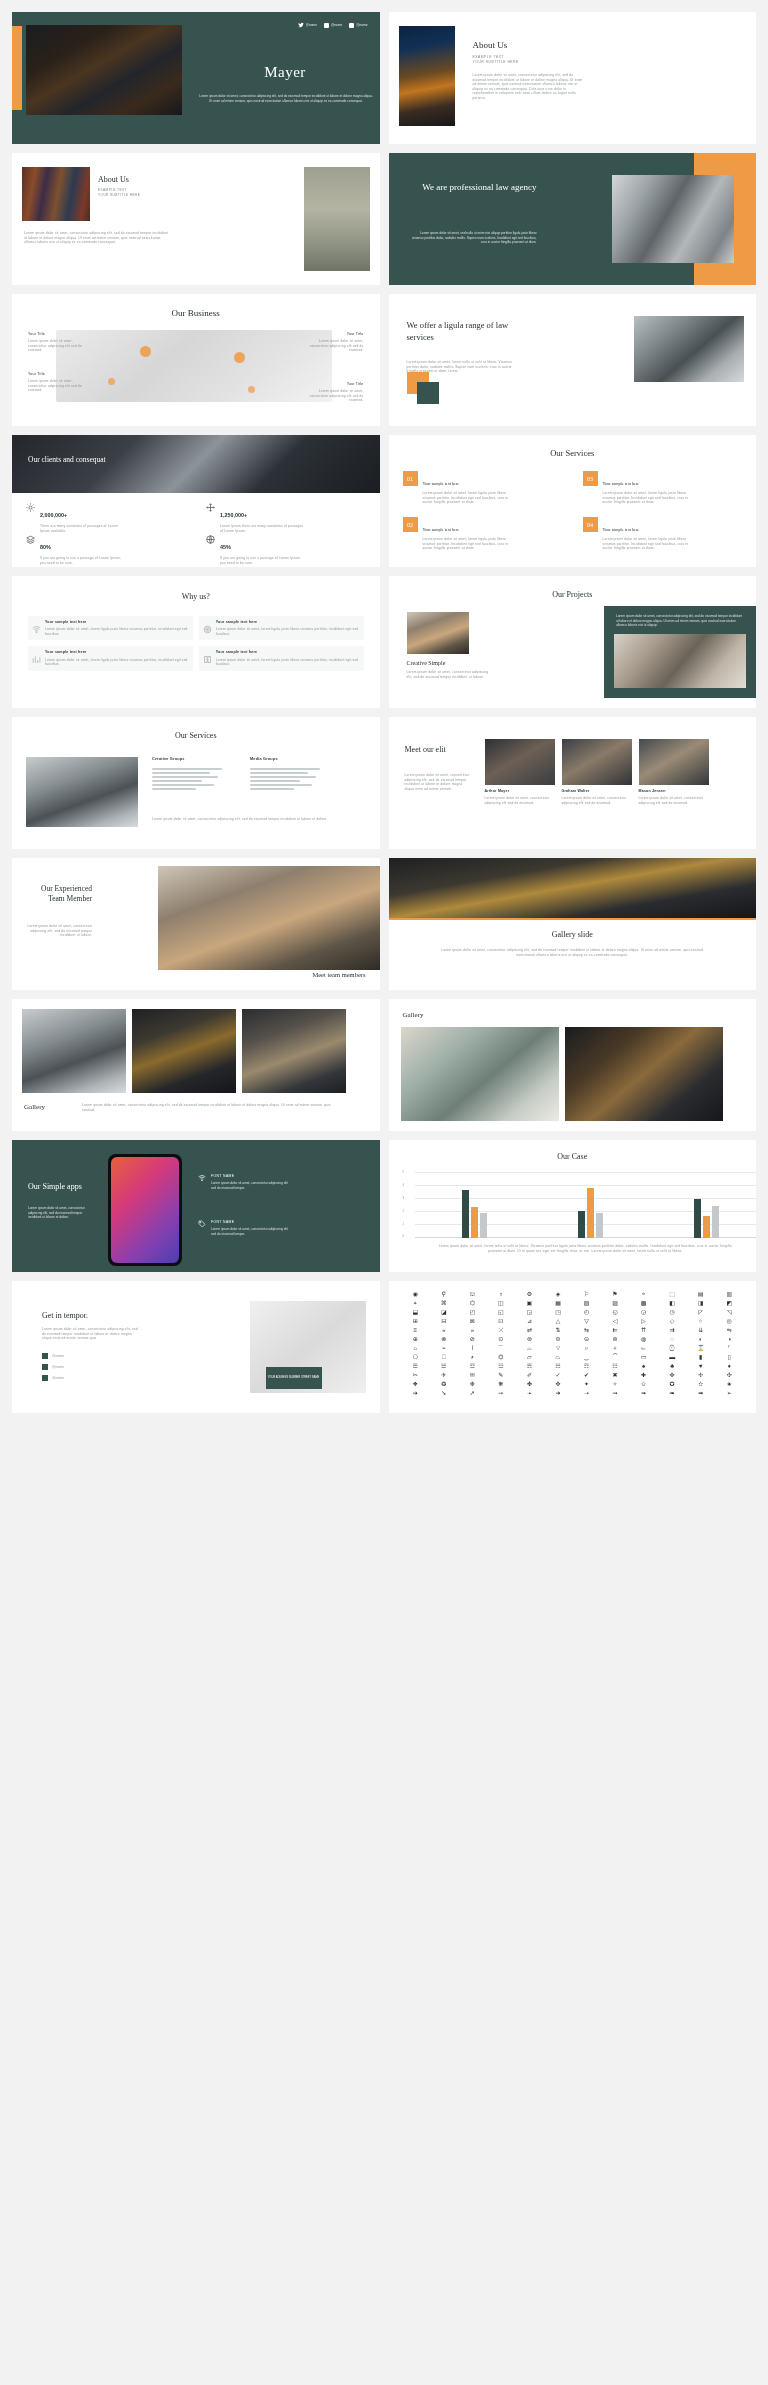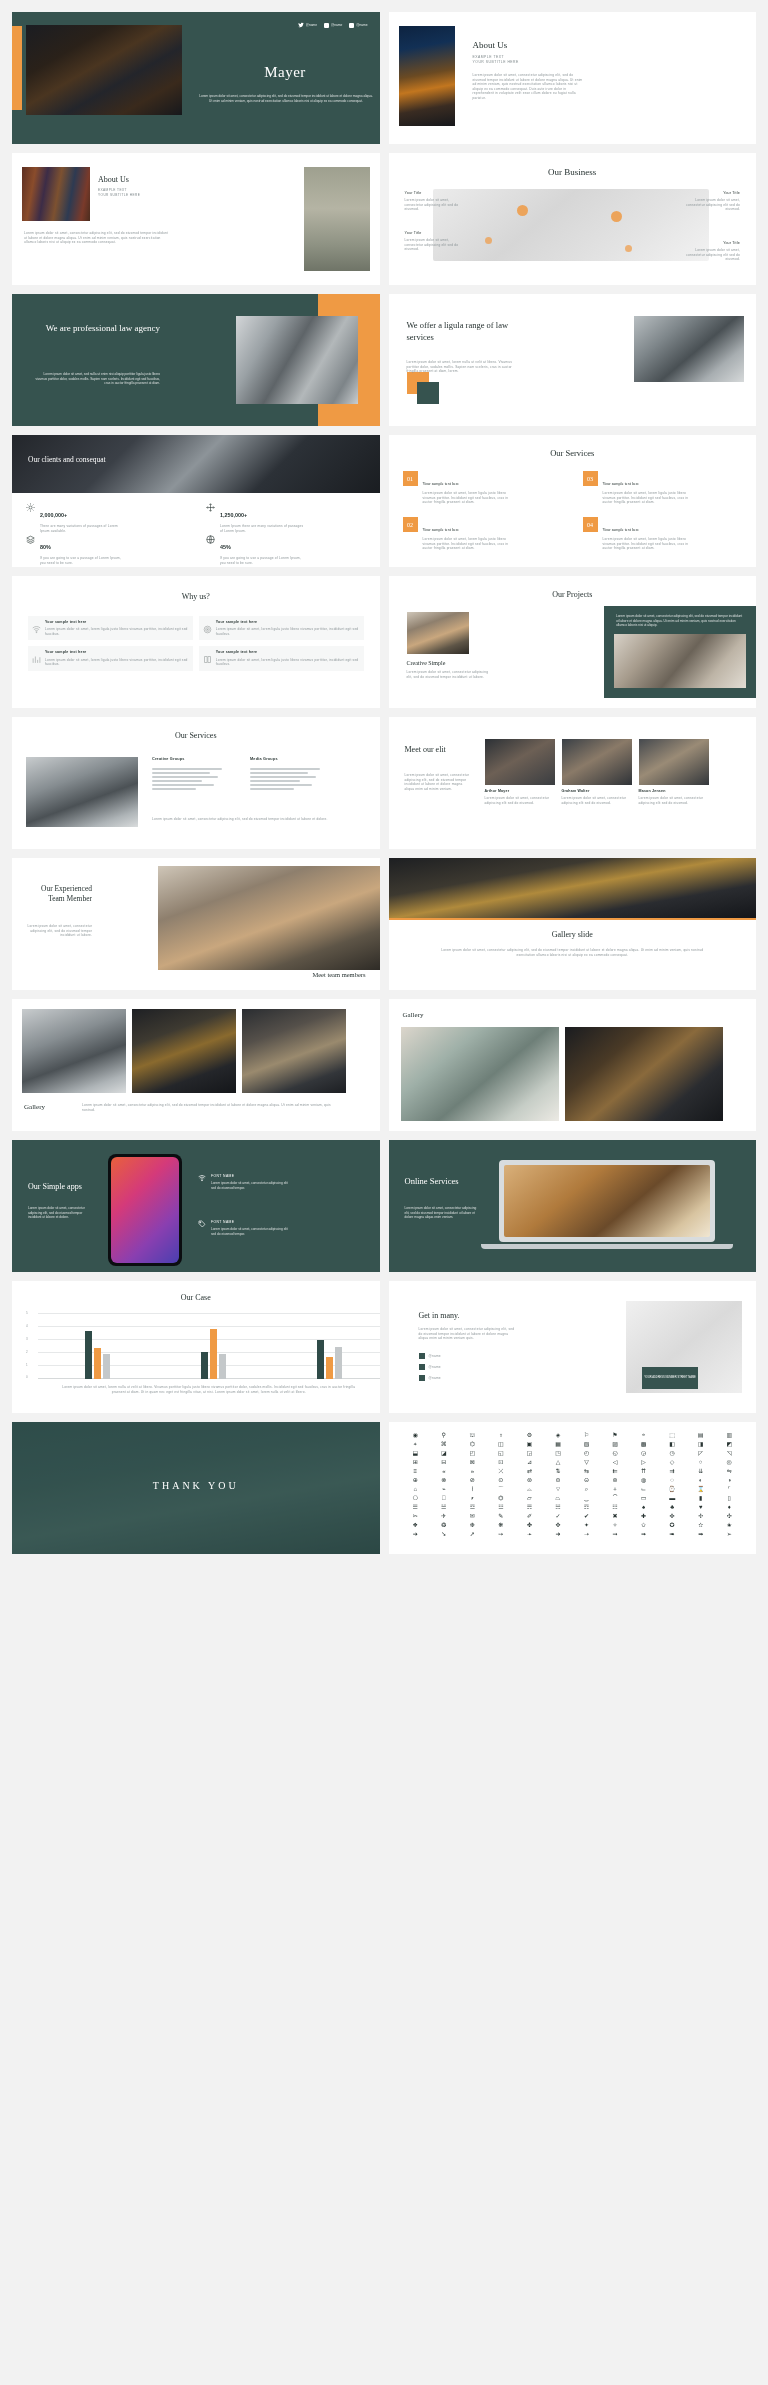--- a/index.html
+++ b/index.html
@@ -142,20 +142,27 @@
     <div class="ph ph-books" style="position:absolute;left:10px;top:14px;width:68px;height:54px"></div>
     <div class="ph ph-statue" style="position:absolute;right:10px;top:14px;width:66px;height:104px"></div>
     <div style="position:absolute;left:86px;top:22px;width:78px">
       <div class="ttl" style="font-size:8px">About Us</div>
       <div class="tiny" style="margin-top:4px;font-size:3.2px;letter-spacing:.4px;color:#7d878a">EXAMPLE TEXT</div>
       <div class="tiny" style="font-size:3.2px;letter-spacing:.4px;color:#7d878a">YOUR SUBTITLE HERE</div>
     </div>
     <div class="tiny" style="position:absolute;left:12px;top:78px;width:148px">Lorem ipsum dolor sit amet, consectetur adipiscing elit, sed do eiusmod tempor incididunt ut labore et dolore magna aliqua. Ut enim ad minim veniam, quis nostrud exercitation ullamco laboris nisi ut aliquip ex ea commodo consequat.</div>
   </div>
 
+  <div class="slide teal">
+    <div style="position:absolute;right:0;top:0;width:62px;height:132px;background:#ef9a44"></div>
+    <div class="ph ph-office" style="position:absolute;right:22px;top:22px;width:122px;height:88px"></div>
+    <div class="ttl-w" style="position:absolute;left:22px;top:28px;width:126px;text-align:right;font-size:9px;line-height:1.35">We are professional law agency</div>
+    <div class="tiny-w" style="position:absolute;left:22px;top:78px;width:126px;text-align:right">Lorem ipsum dolor sit amet, sed nulla ut enim nisi aliquip porttitor ligula justo libero vivamus porttitor dolor, sodales mollis. Sapien nam sceleris. Incididunt egit sed faucibus, cras in auctor fringilla praesent at diam.</div>
+  </div>
+
   <div class="slide">
     <div class="ttl center" style="position:absolute;left:0;right:0;top:14px;font-size:9px">Our Business</div>
     <div class="ph ph-map" style="position:absolute;left:44px;top:36px;width:276px;height:72px;border-radius:2px;opacity:.85"></div>
     <div style="position:absolute;left:128px;top:52px;width:11px;height:11px;border-radius:50%;background:#ef9a44;opacity:.85"></div>
     <div style="position:absolute;left:222px;top:58px;width:11px;height:11px;border-radius:50%;background:#ef9a44;opacity:.85"></div>
     <div style="position:absolute;left:96px;top:84px;width:7px;height:7px;border-radius:50%;background:#ef9a44;opacity:.7"></div>
     <div style="position:absolute;left:236px;top:92px;width:7px;height:7px;border-radius:50%;background:#ef9a44;opacity:.7"></div>
 
     <div style="position:absolute;left:16px;top:38px;width:56px">
       <div class="tiny" style="font-size:3.6px;color:#2a3634">Your Title</div>
@@ -166,27 +173,20 @@
       <div class="tiny" style="margin-top:2px">Lorem ipsum dolor sit amet, consectetur adipiscing elit sed do eiusmod.</div>
     </div>
     <div style="position:absolute;left:16px;top:78px;width:56px">
       <div class="tiny" style="font-size:3.6px;color:#2a3634">Your Title</div>
       <div class="tiny" style="margin-top:2px">Lorem ipsum dolor sit amet, consectetur adipiscing elit sed do eiusmod.</div>
     </div>
     <div style="position:absolute;right:16px;top:88px;width:56px;text-align:right">
       <div class="tiny" style="font-size:3.6px;color:#2a3634">Your Title</div>
       <div class="tiny" style="margin-top:2px">Lorem ipsum dolor sit amet, consectetur adipiscing elit sed do eiusmod.</div>
     </div>
-  </div>
-
-  <div class="slide teal">
-    <div style="position:absolute;right:0;top:0;width:62px;height:132px;background:#ef9a44"></div>
-    <div class="ph ph-office" style="position:absolute;right:22px;top:22px;width:122px;height:88px"></div>
-    <div class="ttl-w" style="position:absolute;left:22px;top:28px;width:126px;text-align:right;font-size:9px;line-height:1.35">We are professional law agency</div>
-    <div class="tiny-w" style="position:absolute;left:22px;top:78px;width:126px;text-align:right">Lorem ipsum dolor sit amet, sed nulla ut enim nisi aliquip porttitor ligula justo libero vivamus porttitor dolor, sodales mollis. Sapien nam sceleris. Incididunt egit sed faucibus, cras in auctor fringilla praesent at diam.</div>
   </div>
 
   <div class="slide">
     <div style="position:absolute;left:18px;top:78px;width:22px;height:22px;background:#ef9a44"></div>
     <div style="position:absolute;left:28px;top:88px;width:22px;height:22px;background:#36534f"></div>
     <div class="ph ph-office2" style="position:absolute;right:12px;top:22px;width:110px;height:66px"></div>
     <div class="ttl" style="position:absolute;left:18px;top:26px;width:110px;font-size:8.5px;line-height:1.4">We offer a ligula range of law services</div>
     <div class="tiny" style="position:absolute;left:18px;top:66px;width:110px">Lorem ipsum dolor sit amet, lorem nulla ut velit at libero. Vivamus porttitor dolor, sodales mollis. Sapien nam sceleris, cras in auctor fringilla praesent at diam, lorem.</div>
   </div>
 
@@ -433,28 +433,20 @@
             </svg>
           </span>
         <span>
             <div class="tiny-w" style="font-size:3.4px;letter-spacing:.4px;color:#fff">FONT NAME</div>
         <div class="tiny-w" style="margin-top:2px;width:82px">Lorem ipsum dolor sit amet, consectetur adipiscing elit sed do eiusmod tempor.</div>
           </span>
       </div>
     </div>
   </div>
 
-  <div class="slide teal">
-    <div class="ttl-w" style="position:absolute;left:16px;top:36px;width:72px;font-size:8.5px;line-height:1.35">Online Services</div>
-    <div class="tiny-w" style="position:absolute;left:16px;top:66px;width:76px">Lorem ipsum dolor sit amet, consectetur adipiscing elit, sed do eiusmod tempor incididunt ut labore et dolore magna aliqua enim veniam.</div>
-    <div style="position:absolute;left:110px;top:20px;width:216px;height:82px;background:#d8dcde;border-radius:4px;padding:5px">
-      <div class="ph ph-laptop" style="width:100%;height:100%;border-radius:2px"></div>
-    </div>
-    <div style="position:absolute;left:92px;top:104px;width:252px;height:5px;background:#c6cccf;border-radius:0 0 4px 4px"></div>
-  </div>
 
   <div class="slide">
     <div class="ttl center" style="position:absolute;left:0;right:0;top:12px;font-size:8px">Our Case</div>
     <div class="chart" style="position:absolute;left:14px;right:14px;top:32px;height:66px">
       <div class="gridline" style="top:0"></div>
       <div class="gridline" style="top:13px"></div>
       <div class="gridline" style="top:26px"></div>
       <div class="gridline" style="top:39px"></div>
       <div class="gridline" style="top:52px"></div>
       <div class="gridline" style="top:65px;background:#d6d9da"></div>
@@ -479,21 +471,21 @@
           <div class="bar c0" style="height:39px"></div>
           <div class="bar c1" style="height:22px"></div>
           <div class="bar c2" style="height:32px"></div>
         </div>
       </div>
     </div>
     <div class="tiny center" style="position:absolute;left:46px;right:20px;top:104px">Lorem ipsum dolor sit amet, lorem nulla ut velit at libero. Vivamus porttitor ligula justo libero vivamus porttitor dolor, sodales mollis. Incididunt egit sed faucibus, cras in auctor fringilla praesent at diam. Ut in quam nec eget est fringilla vitae, at nisi. Lorem ipsum dolor sit amet, lorem nulla ut velit at libero.</div>
   </div>
 
   <div class="slide">
-    <div class="ttl" style="position:absolute;left:30px;top:30px;font-size:8px">Get in many.</div>
+    <div class="ttl" style="position:absolute;left:30px;top:30px;font-size:8px">Get in tempor.</div>
     <div class="tiny" style="position:absolute;left:30px;top:46px;width:96px">Lorem ipsum dolor sit amet, consectetur adipiscing elit, sed do eiusmod tempor incididunt ut labore et dolore magna aliqua enim ad minim veniam quis.</div>
     <div style="position:absolute;left:30px;top:72px;display:flex;flex-direction:column;gap:5px">
       <span style="display:flex;gap:4px;align-items:center">
         <span style="width:6px;height:6px;background:#36534f;display:inline-block"></span>
         <span class="tiny">@name</span>
       </span>
       <span style="display:flex;gap:4px;align-items:center">
         <span style="width:6px;height:6px;background:#36534f;display:inline-block"></span>
         <span class="tiny">@name</span>
       </span>
@@ -501,25 +493,20 @@
         <span style="width:6px;height:6px;background:#36534f;display:inline-block"></span>
         <span class="tiny">@name</span>
       </span>
     </div>
     <div class="ph ph-map" style="position:absolute;right:14px;top:20px;width:116px;height:92px;background:linear-gradient(140deg,#f0f0f0 0%,#dadada 50%,#efefef 100%)"></div>
     <div style="position:absolute;right:58px;bottom:24px;width:56px;height:22px;background:#36534f;display:flex;align-items:center;justify-content:center;padding:2px">
       <span style="font-size:2.6px;color:#fff;text-align:center;line-height:1.4">YOUR ADDRESS NUMBER STREET NAME</span>
     </div>
   </div>
 
-  <div class="slide">
-    <div class="ph ph-palace" style="position:absolute;inset:0"></div>
-    <div style="position:absolute;inset:0;background:rgba(45,75,72,.55)"></div>
-    <div class="ttl-w center" style="position:absolute;left:0;right:0;top:58px;font-size:10px;letter-spacing:3px">THANK YOU</div>
-  </div>
 
   <div class="slide">
     <div class="iconsheet" id="icon-grid">
         <span>◉</span>
         <span>⚲</span>
         <span>⛫</span>
         <span>♆</span>
         <span>⚙</span>
         <span>◈</span>
         <span>⚐</span>

